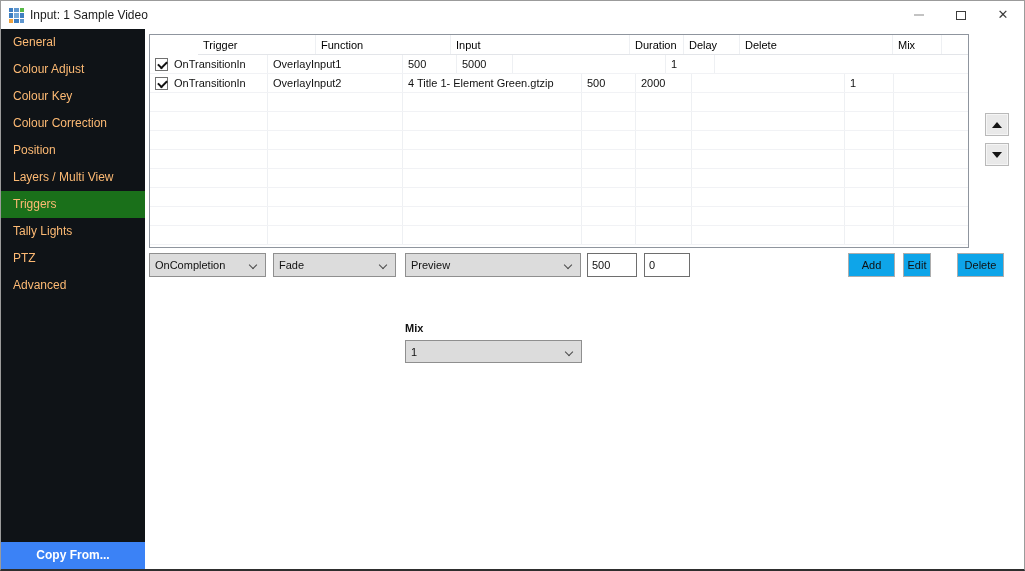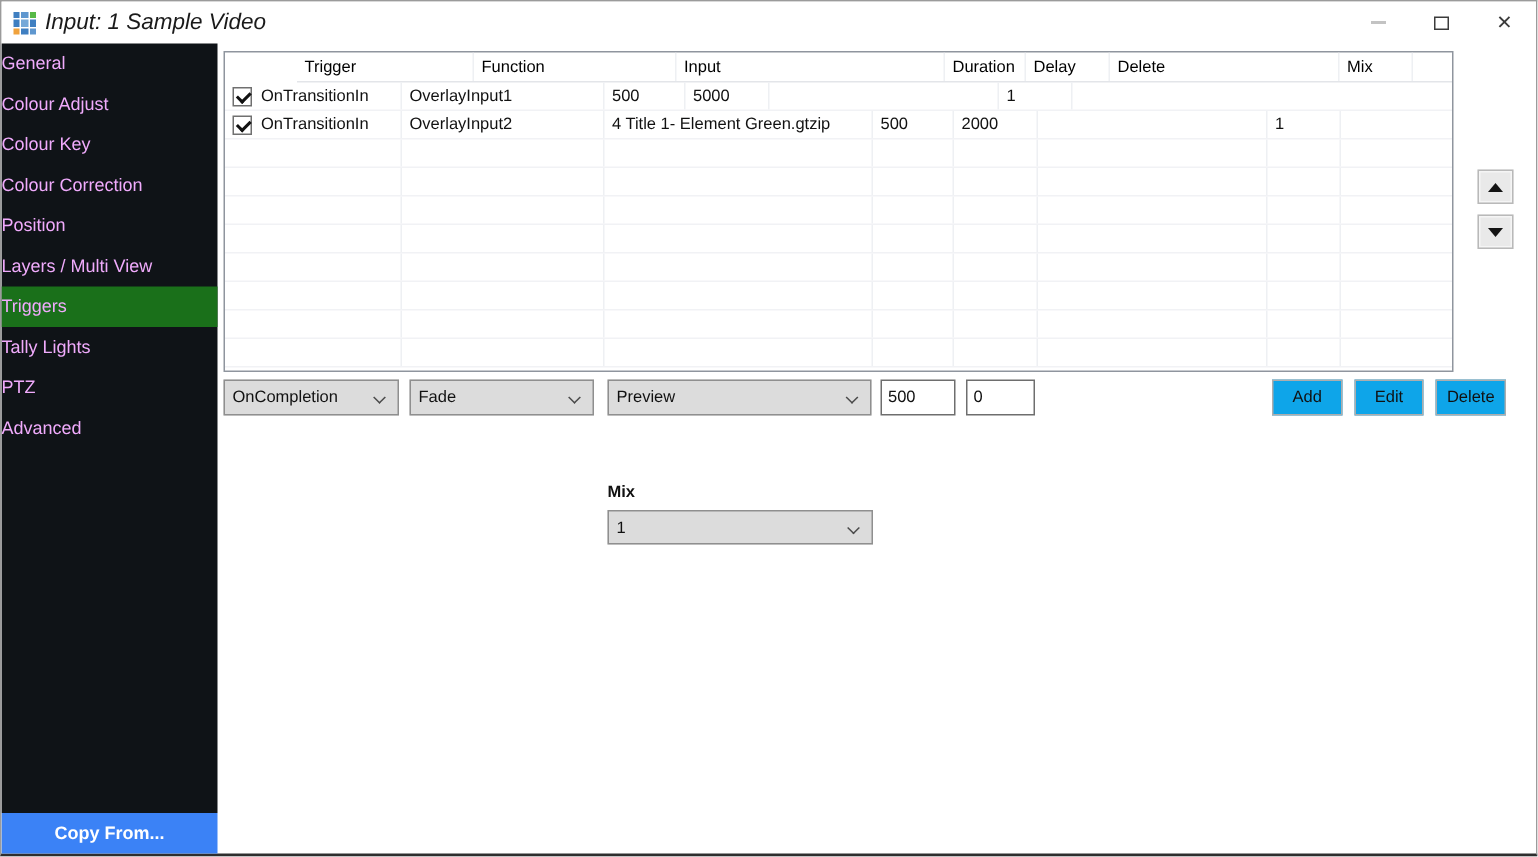--- a/index.html
+++ b/index.html
@@ -8,29 +8,29 @@
     position:relative; width:1025px; height:571px; background:#ffffff;
     border:1px solid #9b9b9b; border-bottom:2px solid #2e2e2e; overflow:hidden;
   }
   
   .titlebar { position:absolute; left:0; top:0; width:100%; height:28px; background:#fff; display:flex; align-items:center; }
   .app-icon { position:absolute; left:8px; top:7px; width:15px; height:15px; display:grid; grid-template-columns:repeat(3,1fr); grid-template-rows:repeat(3,1fr); gap:1px; }
   .app-icon span { display:block; }
   .app-icon span:nth-child(1){background:#3f7fc1;} .app-icon span:nth-child(2){background:#5f97cf;} .app-icon span:nth-child(3){background:#57b947;}
   .app-icon span:nth-child(4){background:#3f7fc1;} .app-icon span:nth-child(5){background:#74a8d8;} .app-icon span:nth-child(6){background:#3f7fc1;}
   .app-icon span:nth-child(7){background:#f0a23c;} .app-icon span:nth-child(8){background:#3f7fc1;} .app-icon span:nth-child(9){background:#5f97cf;}
-  .title-text { position:absolute; left:29px; top:0; line-height:28px; font-size:15px; color:#1a1a1a;font-style:italic; }
+  .title-text { position:absolute; left:29px; top:0; line-height:28px; font-size:12px; color:#1a1a1a; }
   .win-controls { position:absolute; right:0; top:0; height:28px; display:flex; }
   .win-btn { width:42px; height:28px; display:flex; align-items:center; justify-content:center; cursor:default; }
   .dash { width:10px; height:2px; background:#c3c3c3; }
   .boxglyph { width:10px; height:9px; border:1px solid #3c3c3c; }
   .closeglyph { font-size:13px; color:#3c3c3c; line-height:28px; }
   
   .sidebar { position:absolute; left:0; top:28px; width:144px; height:513px; background:#0f1317; }
-  .side-item { height:27px; line-height:27px; padding-left:0; font-size:12px; color:#f0abfc; cursor:pointer; }
+  .side-item { height:27px; line-height:27px; padding-left:12px; font-size:12px; color:#fdba74; cursor:pointer; }
   .side-item.selected { background:#1a701a; }
   .copy-from { position:absolute; left:0; top:541px; width:144px; height:28px; background:#3b82f6; color:#fff; font-size:12px; font-weight:bold; text-align:center; line-height:27px; cursor:pointer; }
   
   .trigger-table { position:absolute; left:148px; top:33px; width:820px; height:214px; border:1px solid #8f959e; background:#fff; overflow:hidden; }
   .trow { display:flex; height:19px; border-bottom:1px solid #f1f2f5; }
   .trow.header { height:20px; border-bottom:1px solid #e3e5e9;margin-left:48px; }
   .cell { height:100%; padding:0 0 0 5px; font-size:11px; color:#111; line-height:19px; border-right:1px solid #eef0f3; overflow:hidden; white-space:nowrap; display:flex; align-items:center; }
   .header .cell { line-height:20px; color:#000; }
   .c0{width:118px;} .c1{width:135px;} .c2{width:179px;} .c3{width:54px;} .c4{width:56px;} .c5{width:153px;} .c6{width:49px;} .c7{flex:1; border-right:none;}
   .checkbox { position:relative; width:13px; height:13px; border:1px solid #707070; background:#fff; margin-right:6px; flex:0 0 auto; }
@@ -44,21 +44,21 @@
   .combo { position:absolute; height:24px; background:#dcdcdc; border:1px solid #8f8f8f; font-size:11px; color:#111; line-height:22px; padding-left:5px; cursor:pointer; }
   .combo .chev { position:absolute; right:9px; top:8px; width:6px; height:6px; border-right:1px solid #4a4a4a; border-bottom:1px solid #4a4a4a; transform:rotate(45deg); }
   .combo-trigger { left:148px; top:252px; width:117px; }
   .combo-function { left:272px; top:252px; width:123px; }
   .combo-input { left:404px; top:252px; width:176px; }
   .textbox { position:absolute; height:24px; border:1px solid #6e6e6e; background:#fff; font-size:11px; font-family:"Liberation Sans",sans-serif; color:#111; padding-left:4px; }
   .tb-duration { left:586px; top:252px; width:50px; }
   .tb-delay { left:643px; top:252px; width:46px; }
   .btn { position:absolute; top:252px; height:24px; background:#0ea5e9; border:1px solid #adadad; font-size:11px; font-family:"Liberation Sans",sans-serif; color:#111; cursor:pointer; }
   .btn-add { left:847px; width:47px; }
-  .btn-edit { left:902px; width:46px; }
+  .btn-edit { left:902px; width:28px; }
   .btn-delete { left:956px; width:47px; }
   
   .mix-label { position:absolute; left:404px; top:321px; font-size:11px; font-weight:bold; color:#111; }
   .combo-mix { left:404px; top:339px; width:177px; height:23px; }
 </style>
 </head>
 <body>
 
 <div class="window">
 

